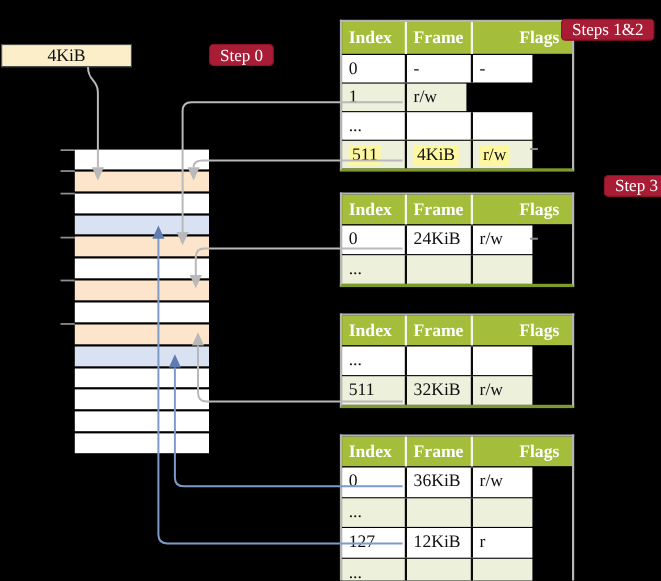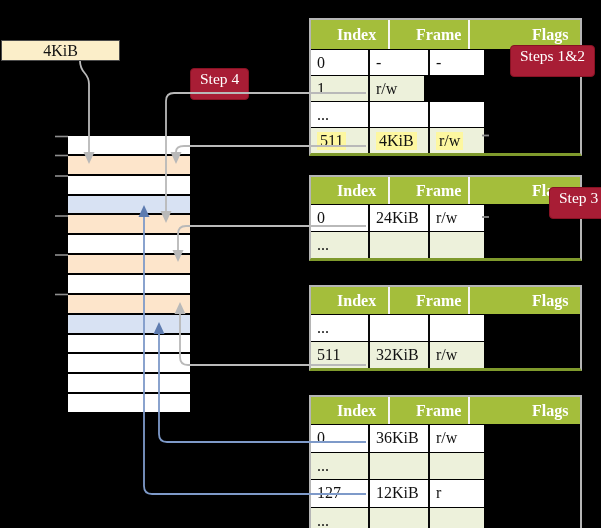--- a/index.html
+++ b/index.html
@@ -9,41 +9,41 @@
   }
   
   .frame-box{
     position:absolute;left:1px;top:40px;width:117px;height:19px;
     background:var(--box-cream,#fbeec9);border:1px solid #4a4a4a;
     color:#111;font-size:16px;text-align:center;line-height:19px;z-index:3;
   }
   
   .badge{
     position:absolute;background:var(--badge-crimson,#a81d35);color:#fff;
-    font-size:15.5px;line-height:17px;padding:1px 9px 12px;border-radius:4px;
-    border:1px solid #871223;white-space:nowrap;z-index:3;margin-top:28px;
+    font-size:15.5px;line-height:17px;padding:1px 9px 0;border-radius:4px;
+    border:1px solid #871223;white-space:nowrap;z-index:3;
   }
   
   .memory{
     position:absolute;left:68px;top:136px;width:122px;height:276px;
     display:grid;grid-template-rows:repeat(14,1fr);row-gap:2px;z-index:1;
   }
   .mrow.white{background:#ffffff;}
   .mrow.peach{background:var(--frame-peach,#fde5cb);}
   .mrow.blue{background:var(--frame-blue,#d8e2f3);}
   
   .ptable{
     position:absolute;z-index:2;background:#000;
     border:2px solid var(--table-outline-gray,#b5b5b5);
     border-bottom:3px solid var(--table-border-green,#7f9a2c);
   }
   .pt-head{display:flex;background:var(--table-header-green,#a4be3b);}
   .pt-hcell{
     color:#fff;font-weight:bold;font-size:16px;padding-left:6px;
-    display:flex;align-items:center;border-right:2px solid #f7f7f2;margin-left:20px;
+    display:flex;align-items:center;border-right:2px solid #f7f7f2;
   }
   .pt-hcell:last-child{border-right:none;padding-left:42px;}
   .pt-row{display:flex;border-top:1px solid #000;}
   .pt-cell{
     background:#fff;font-size:16px;color:#111;padding-left:6px;
     display:flex;align-items:center;border-right:2px solid #0a0a0a;
   }
   .pt-cell:last-child{border-right:none;}
   .pt-row.shaded .pt-cell{background:var(--table-row-green,#edf1db);}
   .pt-row.highlighted .cellval{background:var(--highlight-yellow,#fdf7a0);padding:0 3px;}
@@ -58,21 +58,21 @@
   
   .overlay{position:absolute;left:0;top:0;width:601px;height:528px;z-index:4;pointer-events:none;}
 </style>
 </head>
 <body>
 
 <div class="canvas">
 
   <div class="frame-box">4KiB</div>
 
-  <div class="badge" style="left:190px;top:40px;">Step 4</div>
+  <div class="badge" style="left:190px;top:40px;">Step 0</div>
   <div class="badge" style="left:510px;top:17px;">Steps 1&amp;2</div>
   <div class="badge" style="left:549px;top:159px;text-align:center;">Step 3</div>
 
   <div class="memory">
       <div class="mrow white"></div>
       <div class="mrow peach"></div>
       <div class="mrow white"></div>
       <div class="mrow blue"></div>
       <div class="mrow peach"></div>
       <div class="mrow white"></div>

